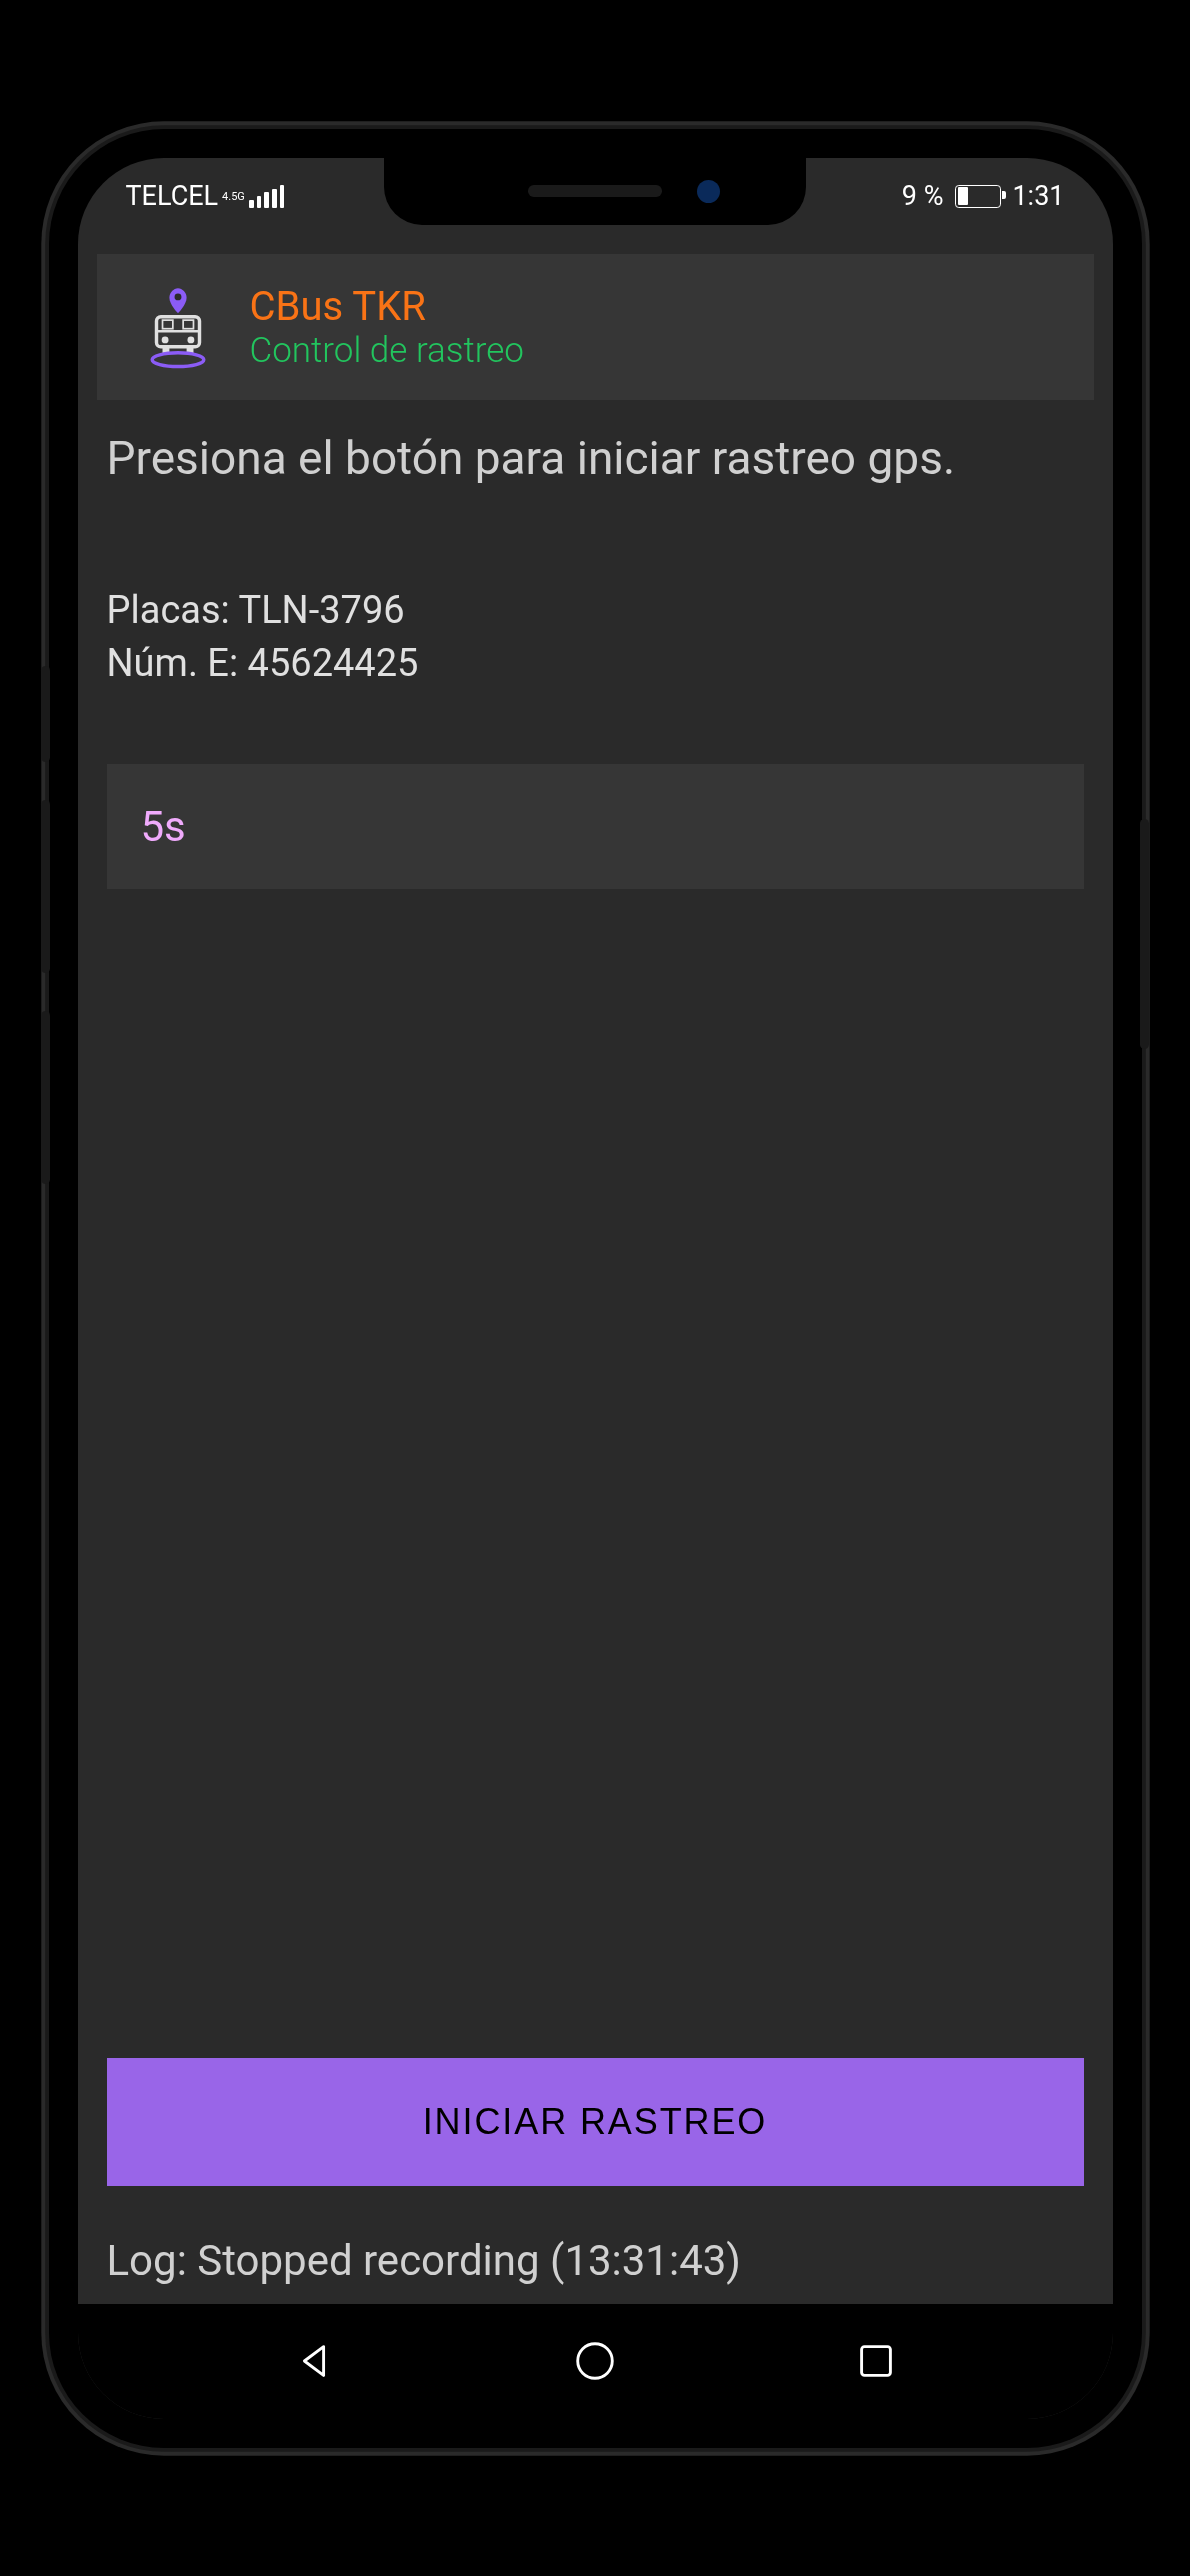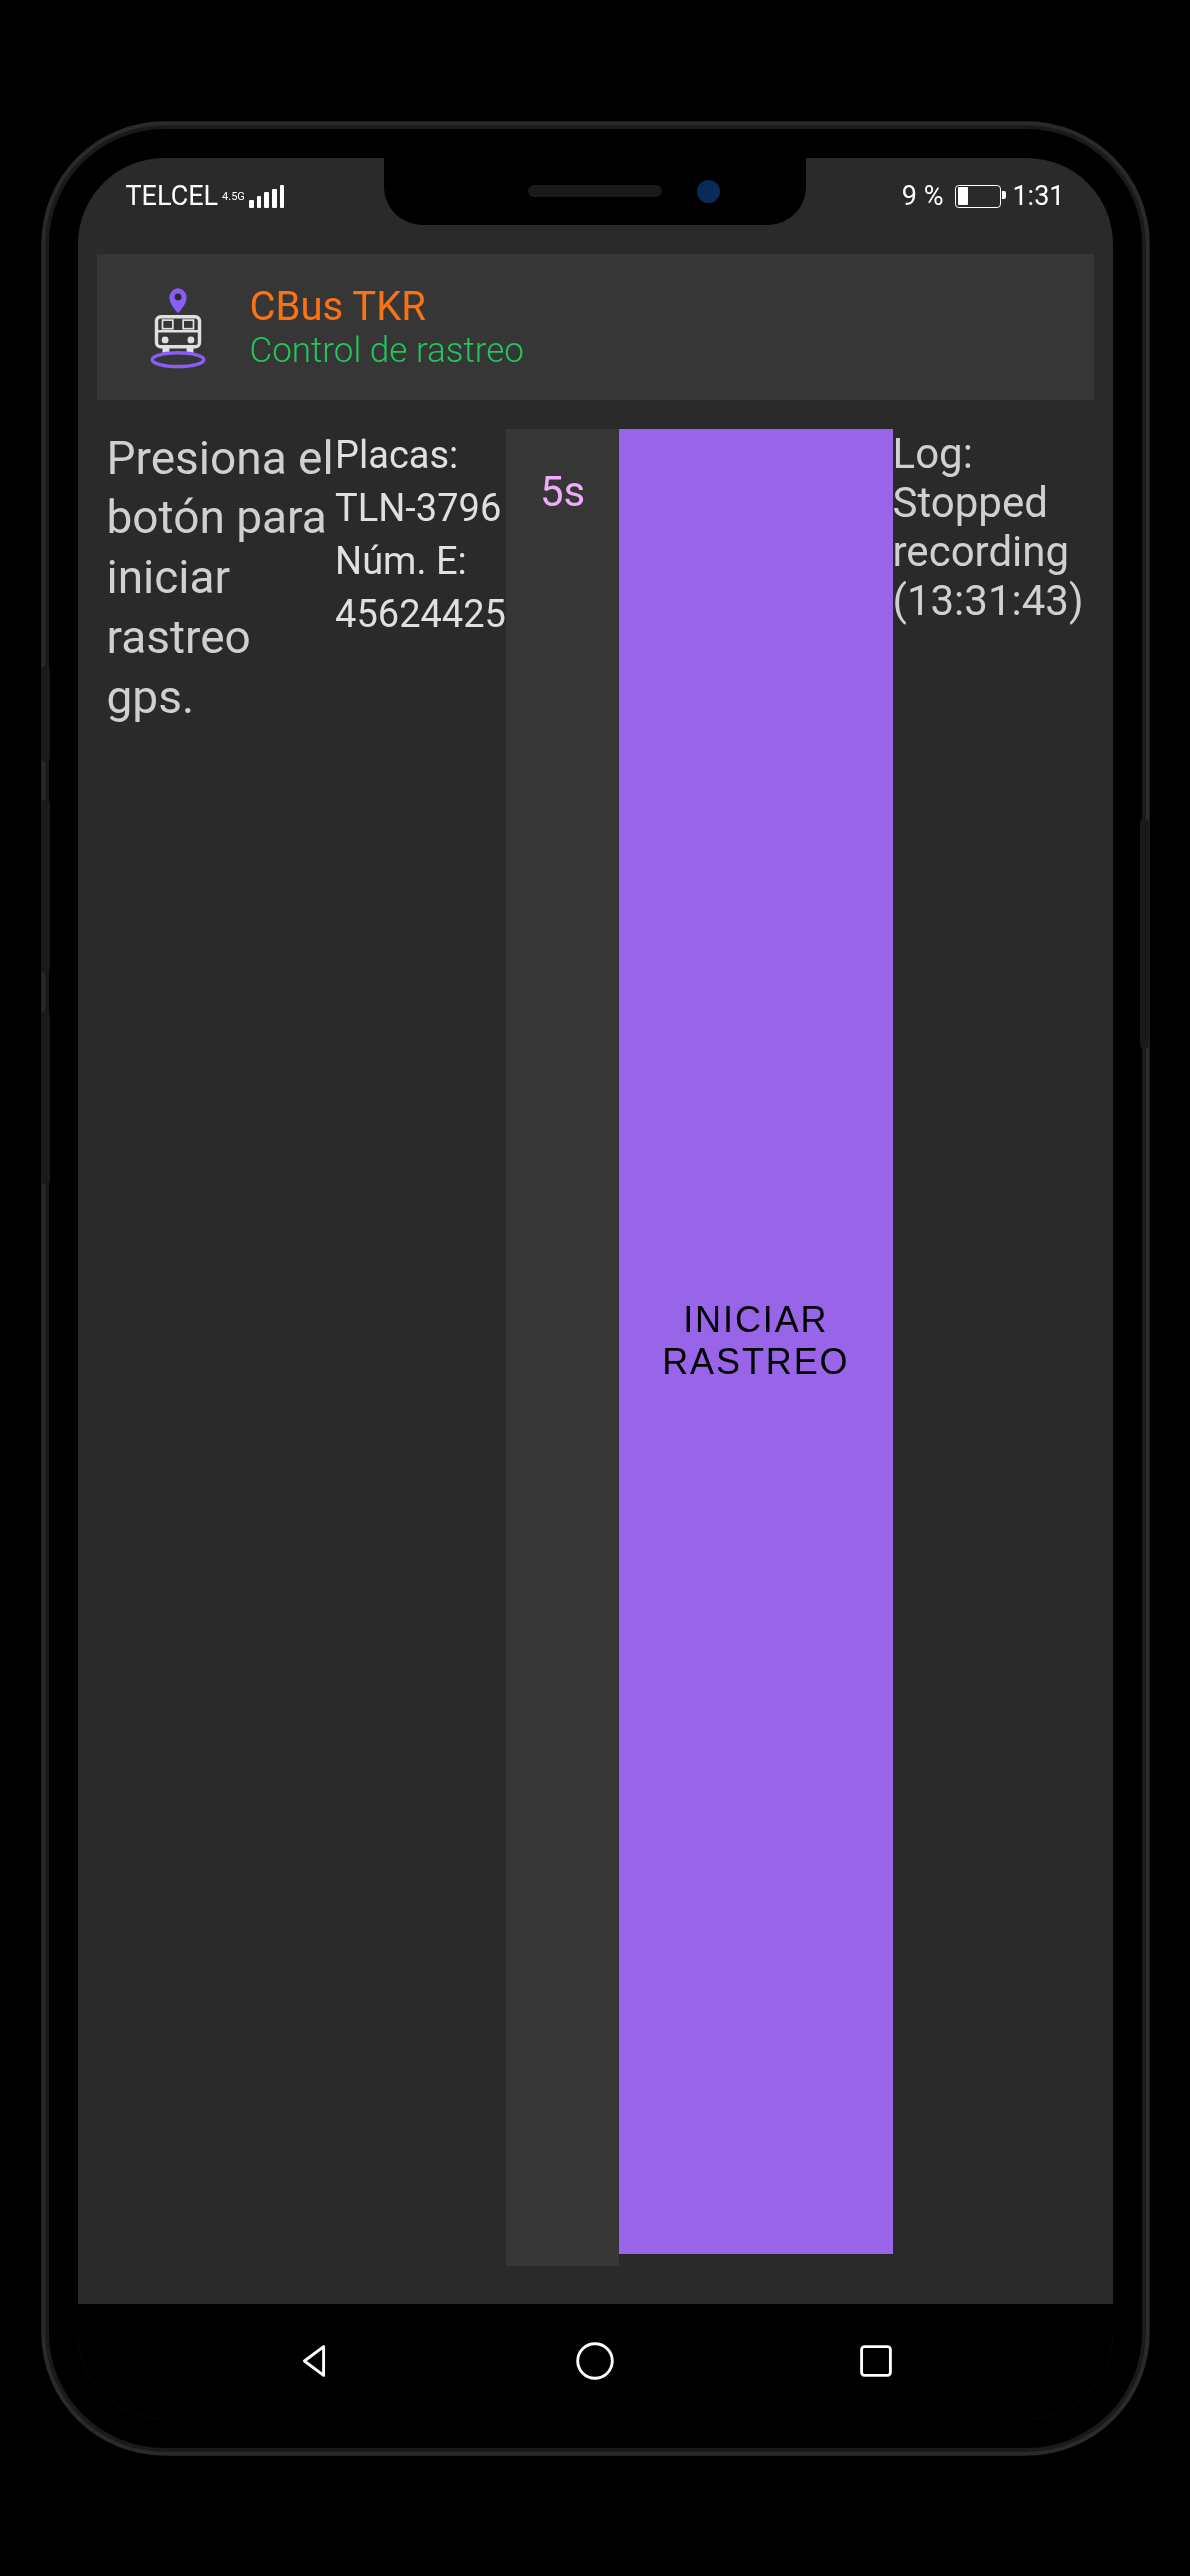--- a/index.html
+++ b/index.html
@@ -193,35 +193,35 @@
     .app-subtitle {
       color: #22c55e;
       font-size: 35px;
       font-weight: 300;
     }
     
     .content-area {
       flex: 1;
       padding: 0 29px;
       display: flex;
-      flex-direction: row;
+      flex-direction: column;
     }
     
     .instruction-text {
       color: #d0d0d0;
       font-size: 46px;
       line-height: 1.3;
       margin-bottom: 96px;
     }
     
     .info-text {
       color: #e0e0e0;
       font-size: 38px;
       line-height: 1.4;
-      margin-bottom: 34px;
+      margin-bottom: 73px;
     }
     
     .interval-label {
       color: #d0d0d0;
       font-size: 44px;
       margin-bottom: 29px;
     }
     
     .interval-select {
       background: #363636;

